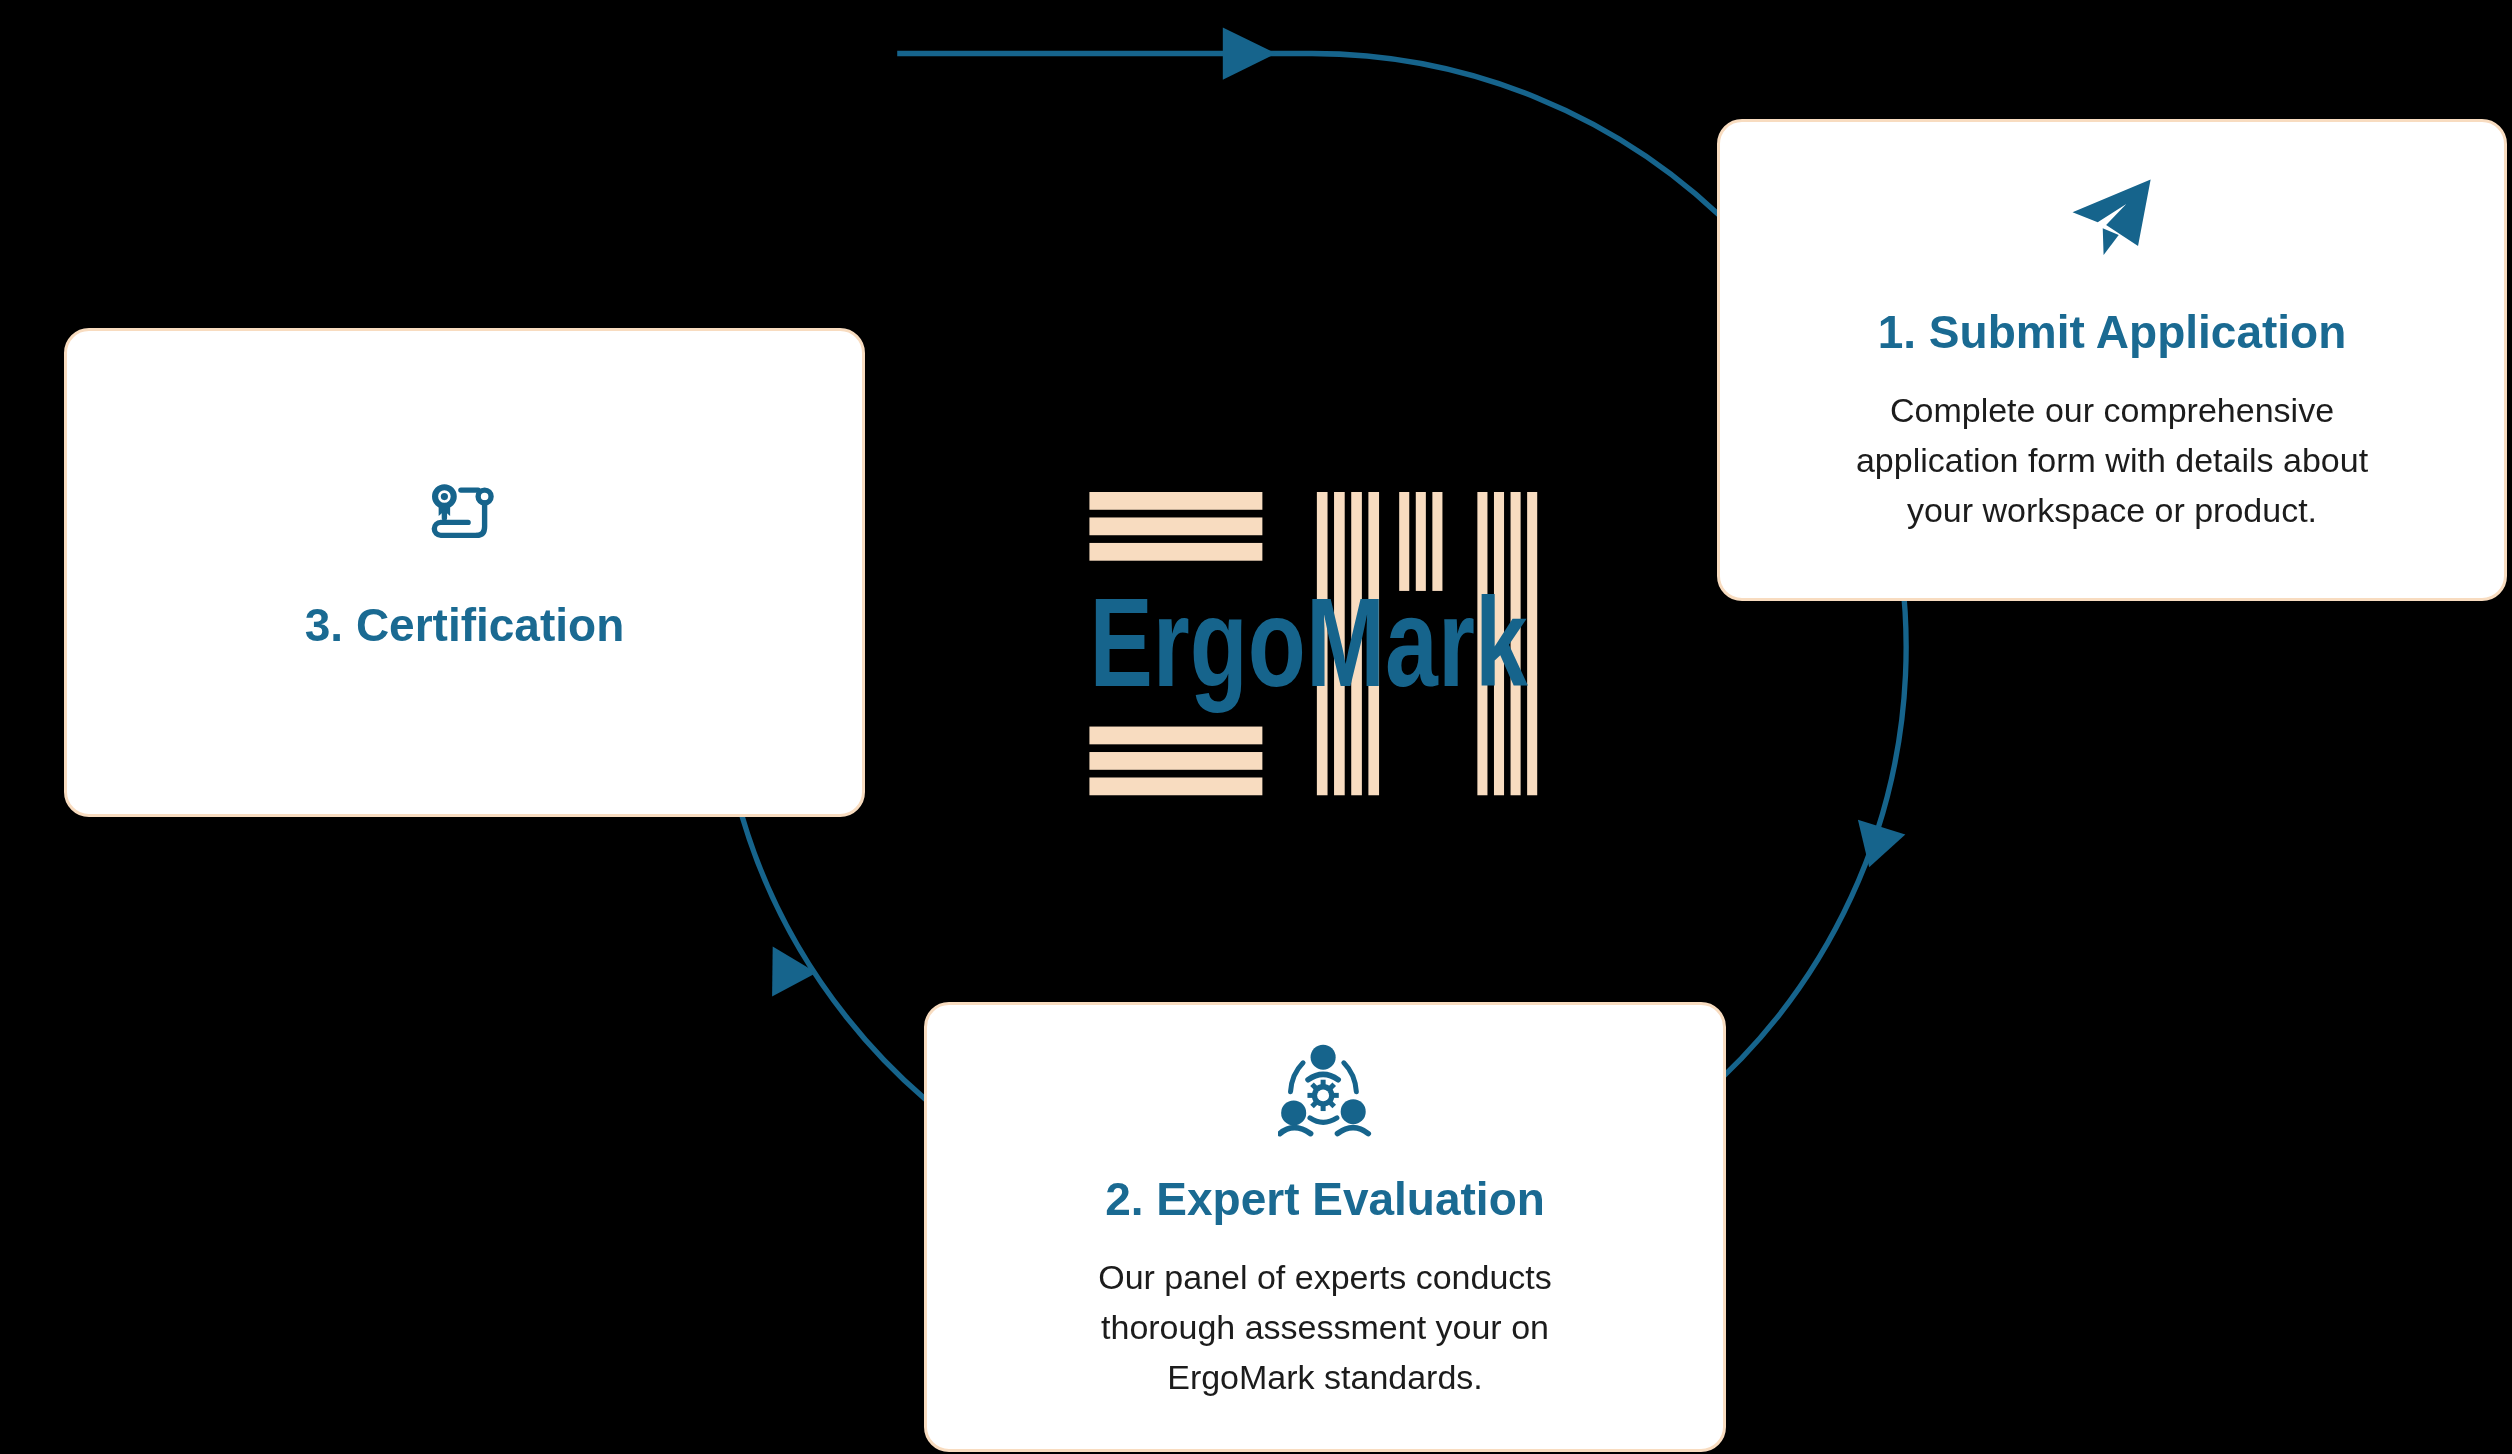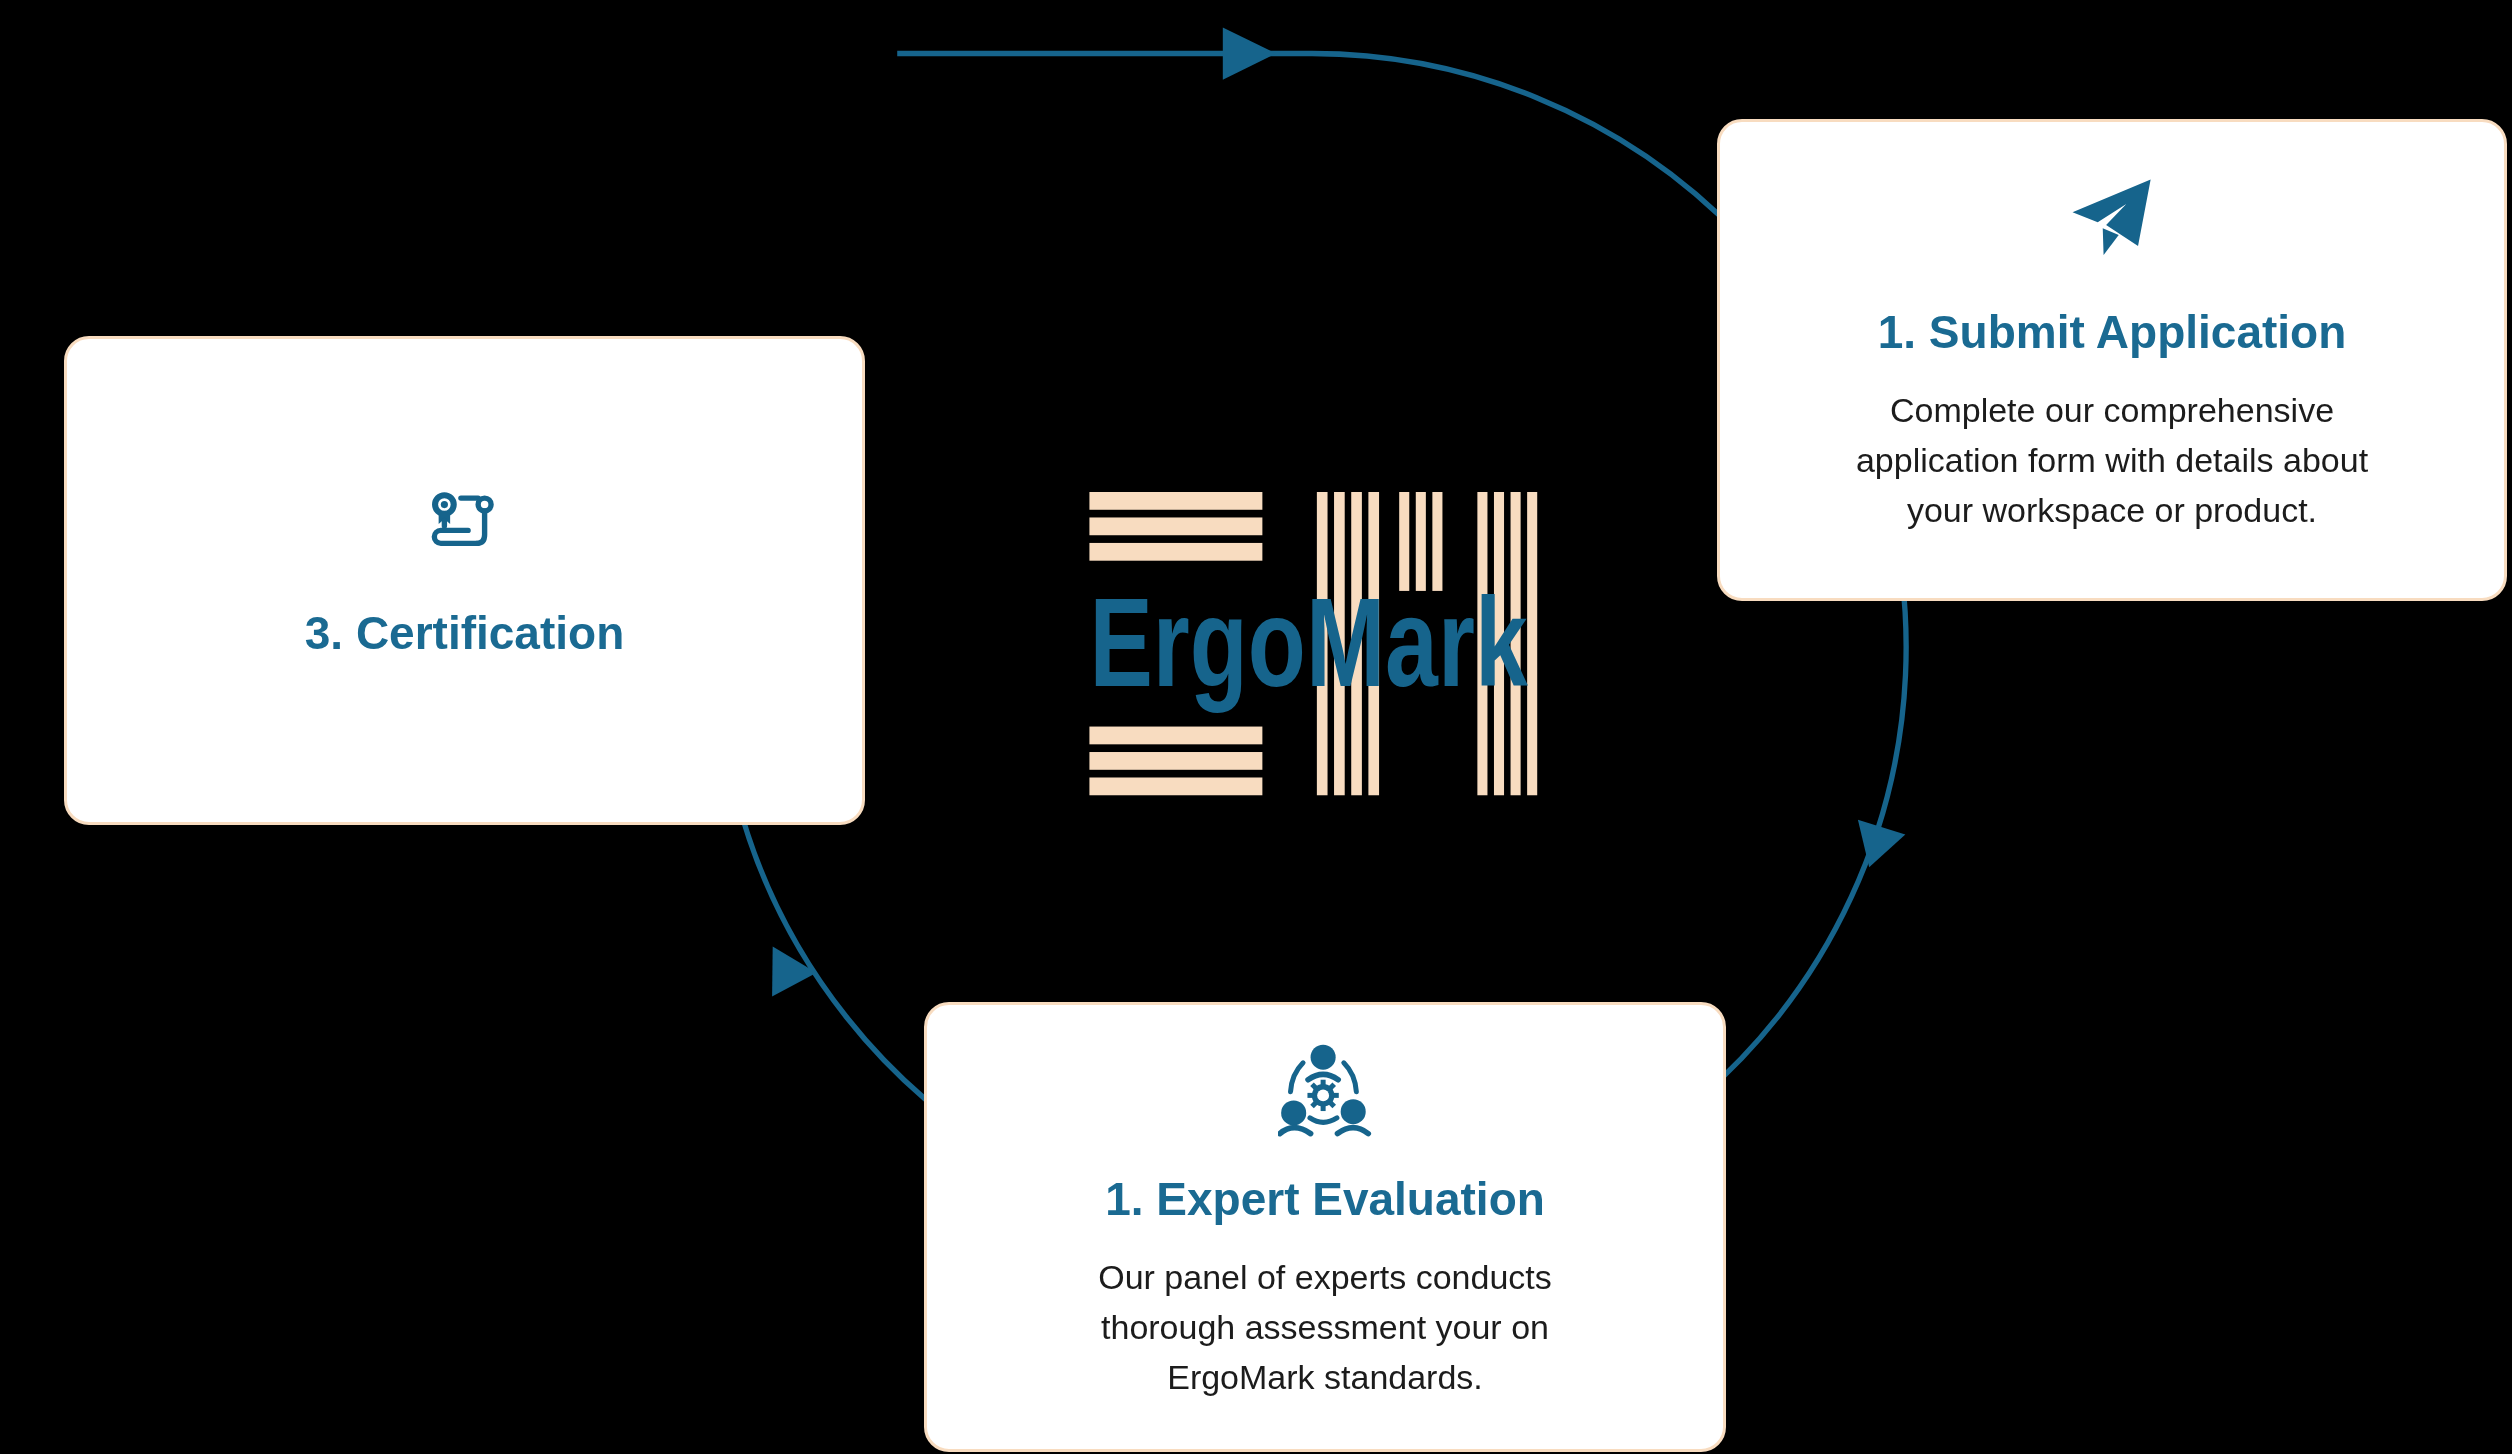--- a/index.html
+++ b/index.html
@@ -20,21 +20,21 @@
     fill:var(--teal);
   }
   .card{
     position:absolute;z-index:2;background:var(--card_bg);
     border:3px solid var(--cream);border-radius:25px;
     display:flex;flex-direction:column;align-items:center;justify-content:center;
     text-align:center;
   }
   .card-1{left:1717px;top:119px;width:790px;height:482px;}
   .card-2{left:924px;top:1002px;width:802px;height:450px;}
-  .card-3{left:64px;top:336px;width:801px;height:489px;}
+  .card-3{left:64px;top:328px;width:801px;height:489px;}
   .card .icon{flex:0 0 auto;margin-bottom:46px;}
   .card-1 .icon{width:84px;height:84px;}
   .card-2 .icon{width:94px;height:94px;margin-bottom:36px;}
   .card-3 .icon{width:79px;height:79px;}
   .card .title{
     margin:0 0 20px 0;font-size:46px;font-weight:bold;color:var(--title_color);
     line-height:1.1;letter-spacing:0px;
   }
   .card .body{
     margin:8px;font-size:34px;line-height:50px;color:var(--ink);
@@ -117,21 +117,21 @@
           <line x1="72" y1="82" x2="54.3" y2="99.7"></line>
           <line x1="72" y1="82" x2="47" y2="82"></line>
           <line x1="72" y1="82" x2="54.3" y2="64.3"></line>
           <line x1="72" y1="82" x2="72" y2="57"></line>
           <line x1="72" y1="82" x2="89.7" y2="64.3"></line>
         </g>
         <circle class="fill-teal" cx="72" cy="82" r="18"></circle>
         <circle class="fill-white" cx="72" cy="82" r="9.5"></circle>
       </g>
     </svg>
-    <h2 class="title">1. Expert Evaluation</h2>
+    <h2 class="title">2. Expert Evaluation</h2>
     <p class="body">Our panel of experts conducts
 thorough assessment your on
 ErgoMark standards.</p>
   </section>
 
   <section class="card card-3">
     <svg class="icon" viewBox="0 0 110 110">
 
       <circle class="stroke-teal" stroke-width="8.5" cx="27" cy="30" r="13"></circle>
       <circle class="fill-teal" cx="27" cy="30" r="5"></circle>

